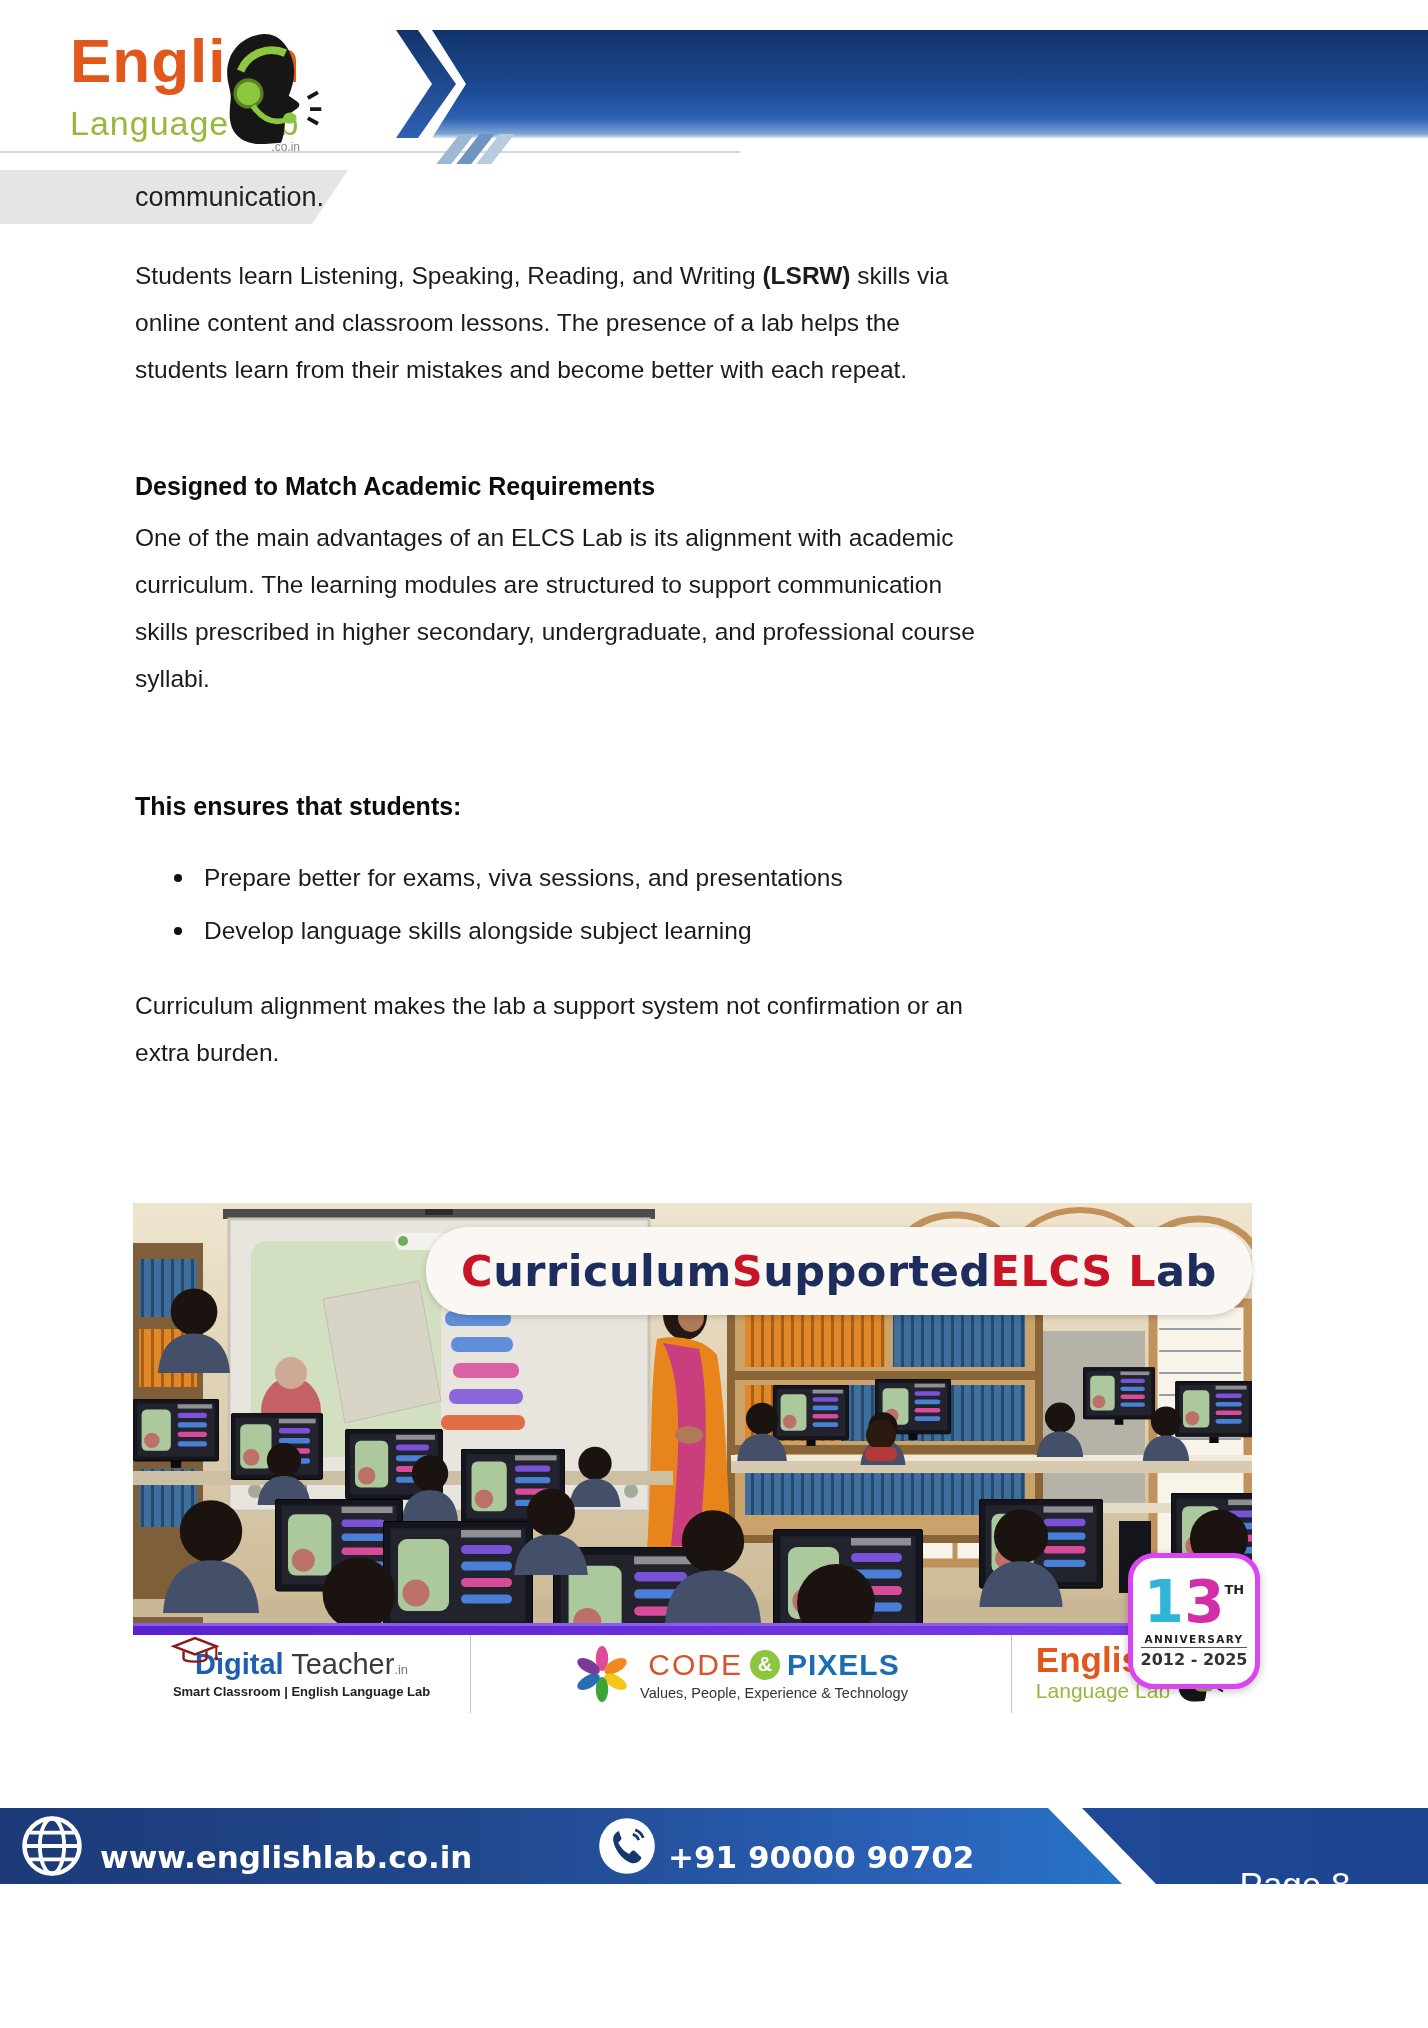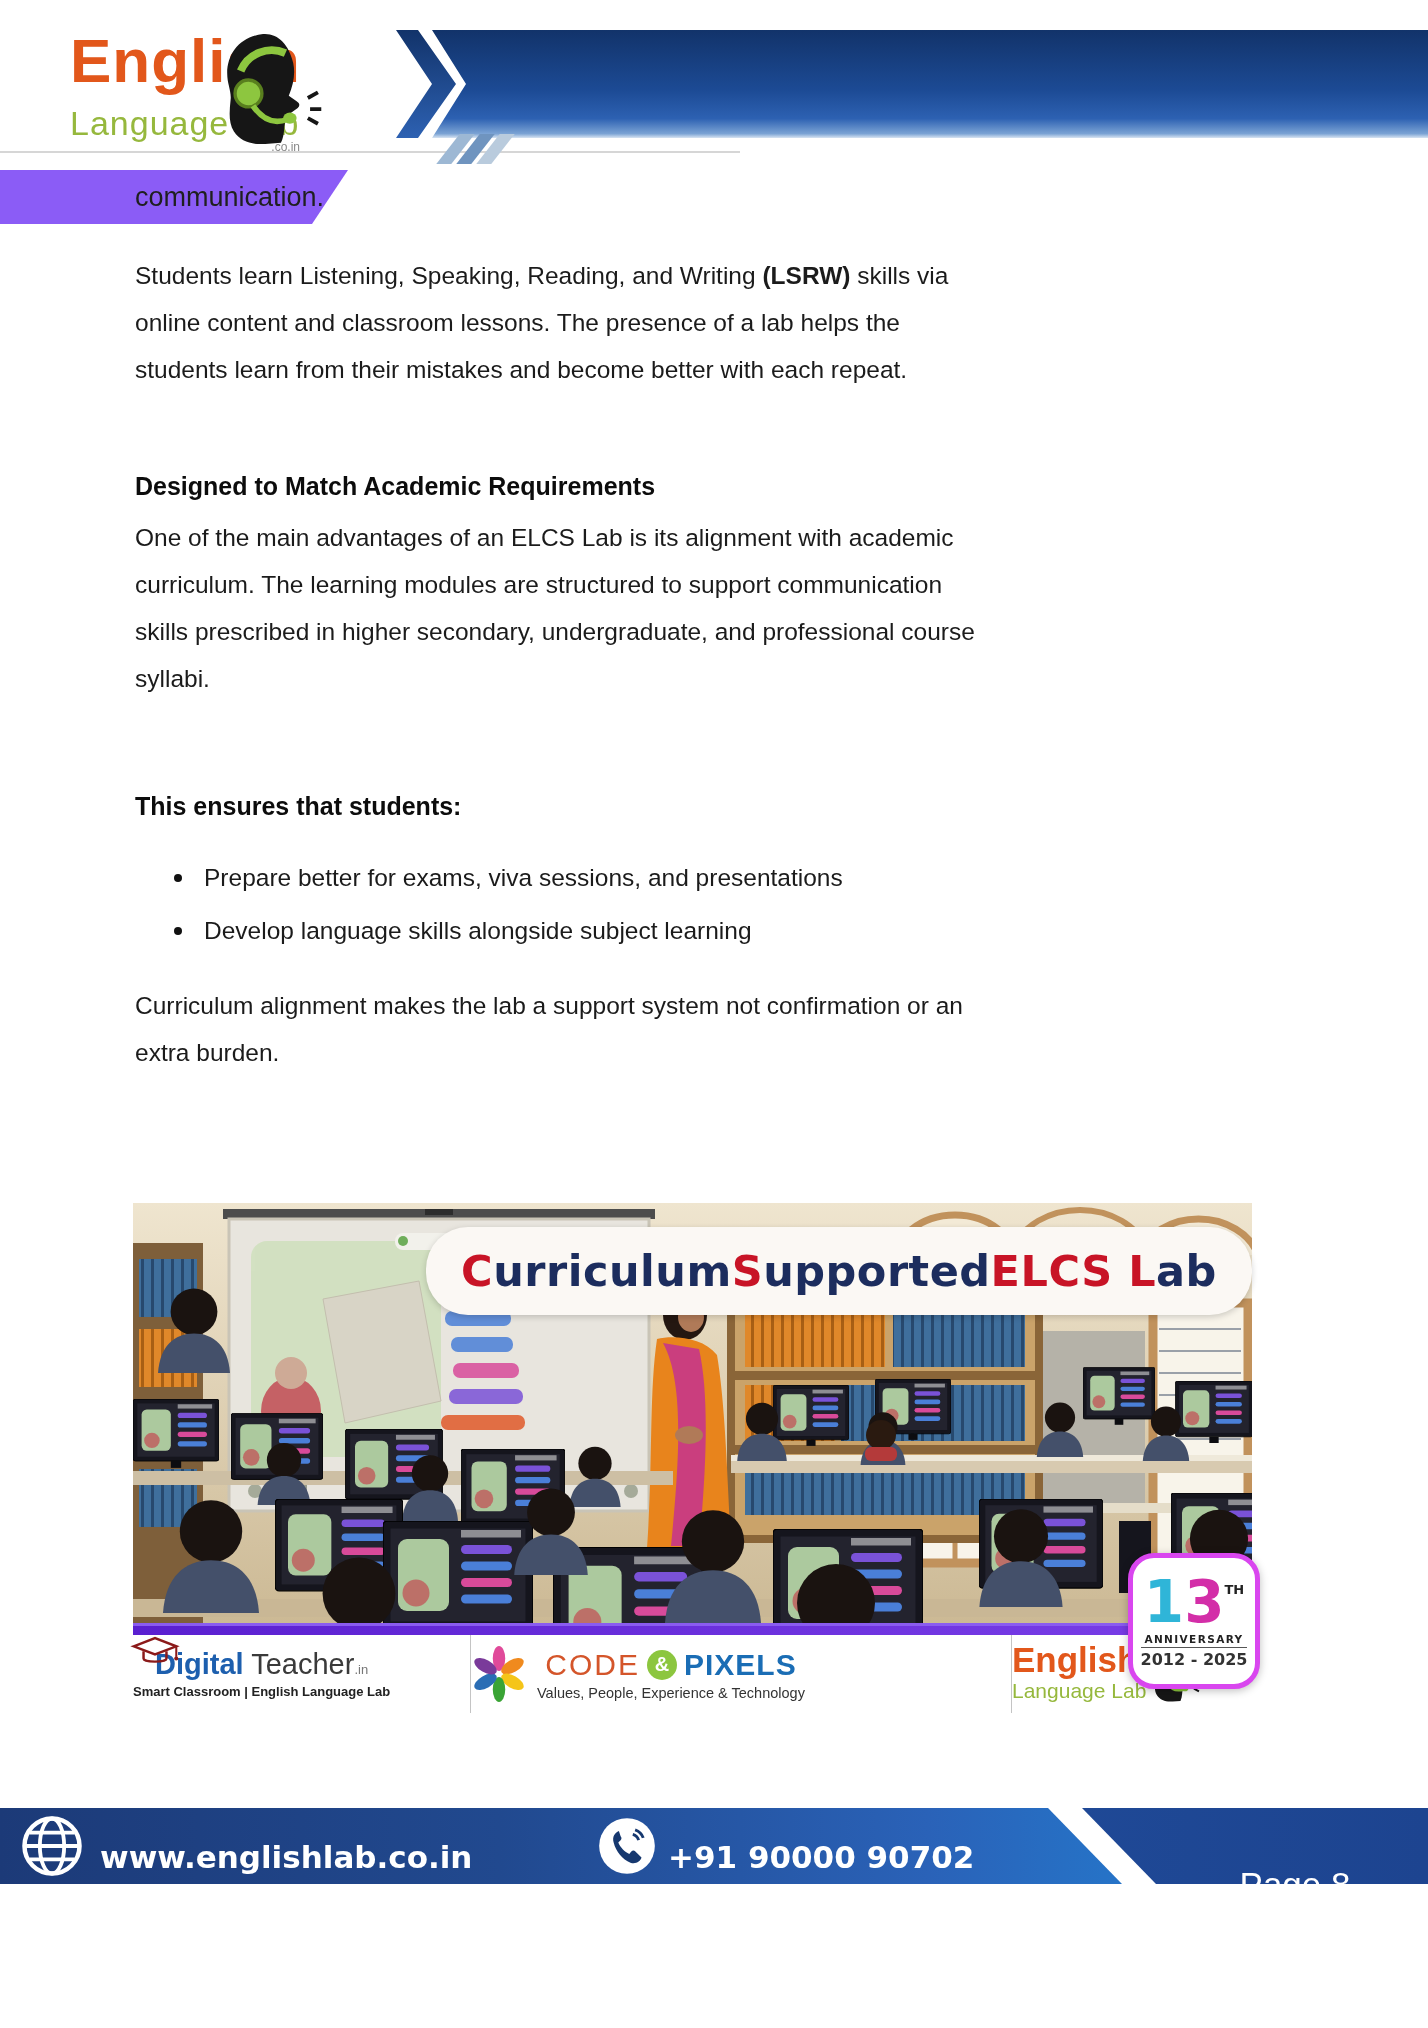--- a/index.html
+++ b/index.html
@@ -25,21 +25,21 @@
     left:396px;top:30px;width:60px;height:108px;
     background:linear-gradient(180deg,#12336a,#2d61b2);
     clip-path:polygon(0 0,22px 0,100% 50%,22px 100%,0 100%,36px 50%);
   }
   .stripe{top:134px;width:15px;height:30px;transform:skewX(-38deg);}
   .stripe.s1{left:448px;background:#9db8d4;}
   .stripe.s2{left:468px;background:#6f94bf;}
   .stripe.s3{left:488px;background:#b9cbdd;}
 
   .gray-banner{
-    left:0;top:170px;width:348px;height:54px;background:#8b5cf6;
+    left:0;top:170px;width:348px;height:54px;background:#e5e5e5;
     clip-path:polygon(0 0,100% 0,calc(100% - 36px) 100%,0 100%);
     display:flex;align-items:center;
   }
   .gray-banner span{padding-left:135px;font-size:27px;color:#1f1f1f;}
 
   
   .bodytext{left:135px;width:852px;font-size:24.5px;line-height:47px;color:#1b1b1b;}
   .bodytext b{font-weight:bold;}
   h2.doc{position:absolute;left:135px;margin:0;font-size:25px;font-weight:bold;color:#0c0c0c;
     text-decoration-thickness:3px;text-underline-offset:6px;}
@@ -52,21 +52,21 @@
   .caption-pill{
     left:293px;top:24px;width:826px;height:88px;border-radius:42px;
     background:#fbf8f4;box-shadow:0 2px 6px rgba(0,0,0,.18);
     display:flex;align-items:center;justify-content:center;
     font-family:"DejaVu Sans",sans-serif;font-weight:bold;font-size:43px;letter-spacing:.5px;
   }
   .c-red{color:#c81426;}
   .c-navy{color:#1c2d5e;}
 
   .logo-strip{left:0;top:432px;width:1119px;height:78px;background:#ffffff;display:flex;align-items:center;}
-  .strip-sec{height:100%;display:flex;align-items:center;}
+  .strip-sec{height:100%;display:flex;align-items:center;justify-content:center;}
   .sec1{width:337px;}
   .sec2{width:540px;border-left:1px solid #c4c4c4;border-right:1px solid #c4c4c4;}
   .sec3{width:240px;}
   .dt-wrap{text-align:center;position:relative;}
   .dt-line1{font-size:29px;line-height:1;}
   .dt-blue{color:#1d5fae;font-weight:bold;}
   .dt-dark{color:#3a3a3a;}
   .dt-in{font-size:13px;color:#777;}
   .dt-tag{font-size:13px;font-weight:bold;color:#222;margin-top:5px;}
   .dt-cap{position:absolute;left:-4px;top:-16px;}

